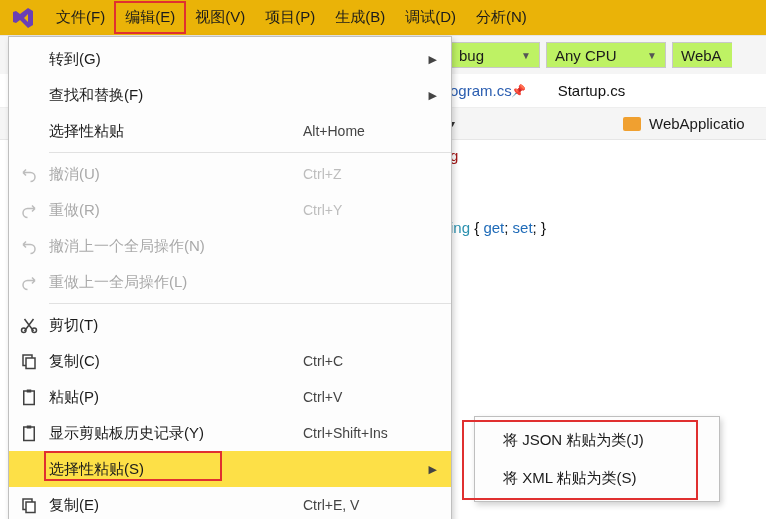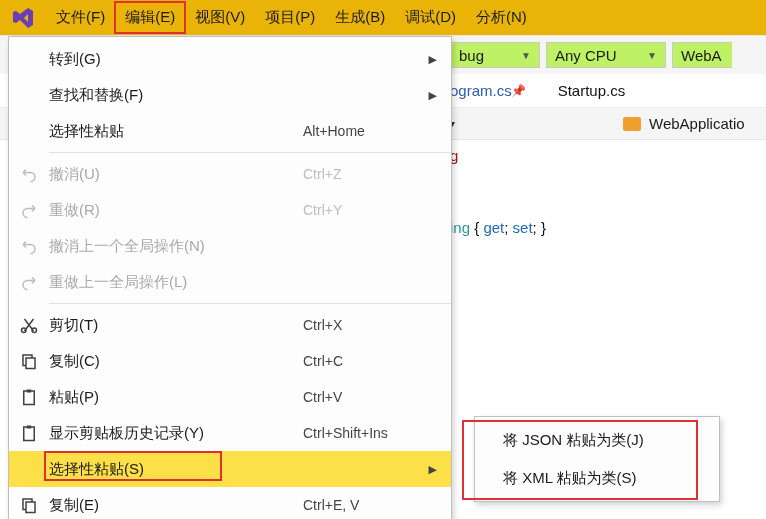--- a/index.html
+++ b/index.html
@@ -162,21 +162,20 @@
     <div class="ci sep"></div>
     <div class="ci">
       <span class="ic">
         <svg width="18" height="18" viewBox="0 0 24 24">
           <path fill="none" stroke="#414141" stroke-width="2" d="M6 4l12 16M18 4L6 20"></path>
           <circle cx="5" cy="19" r="3" fill="none" stroke="#414141" stroke-width="2"></circle>
           <circle cx="19" cy="19" r="3" fill="none" stroke="#414141" stroke-width="2"></circle>
         </svg>
       </span>
       <span class="lbl">剪切(T)</span>
-      <span class="sc">Ctrl+X</span>
       <span class="arrow"></span>
     </div>
     <div class="ci">
       <span class="ic">
         <svg width="18" height="18" viewBox="0 0 24 24">
           <rect x="4" y="4" width="12" height="14" fill="none" stroke="#414141" stroke-width="2"></rect>
           <rect x="8" y="8" width="12" height="14" fill="#fff" stroke="#414141" stroke-width="2"></rect>
         </svg>
       </span>
       <span class="lbl">复制(C)</span>

